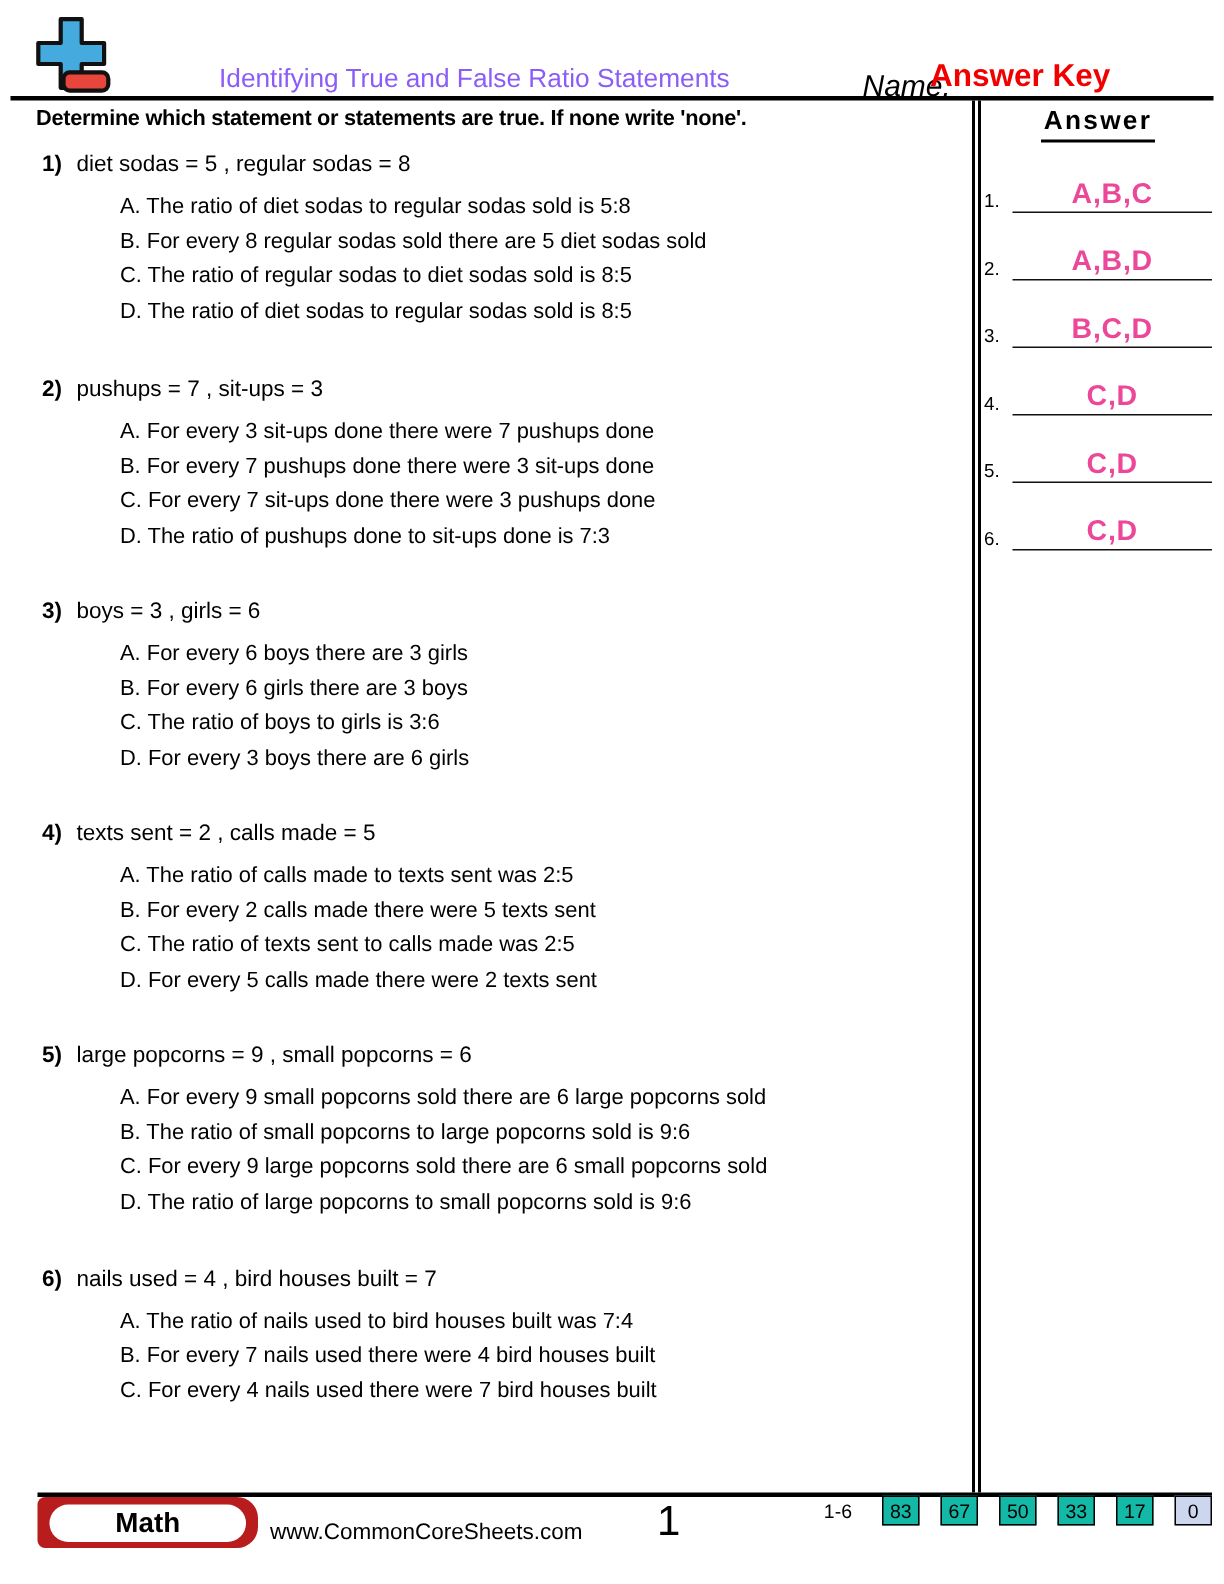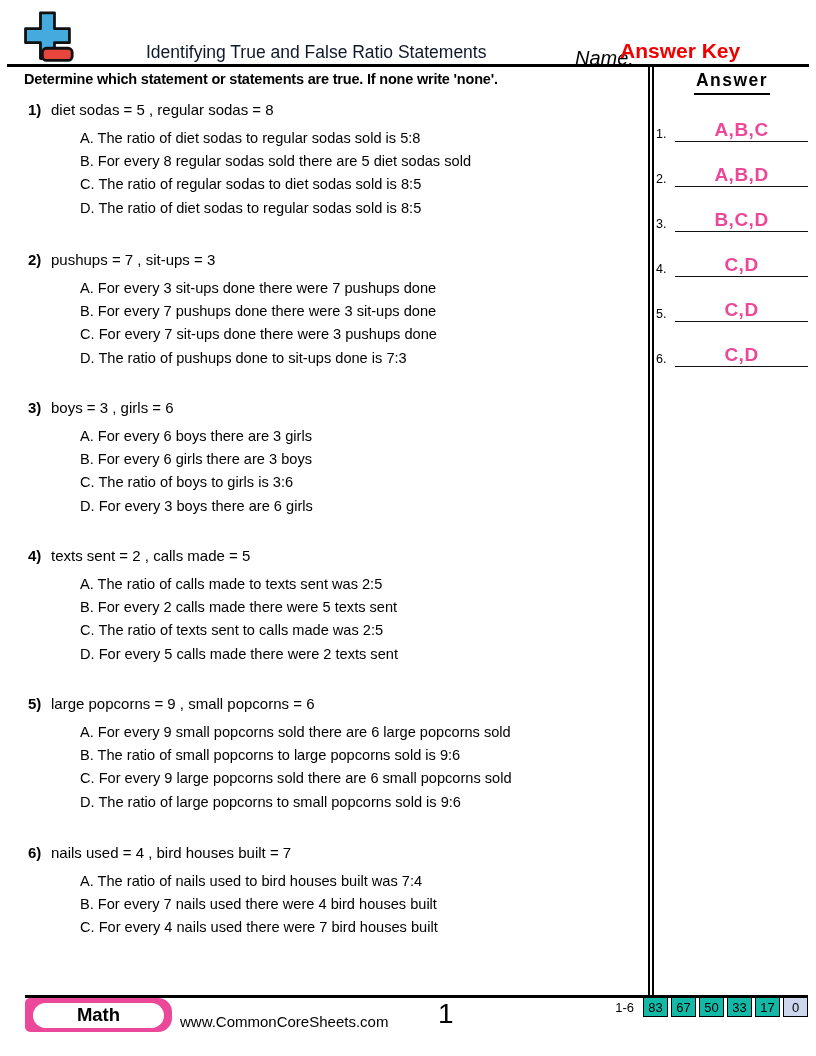--- a/index.html
+++ b/index.html
@@ -4,21 +4,21 @@
 <style>
   html, body { margin:0; padding:0; background:#fff; }
   body {
     width:816px; height:1056px; position:relative; overflow:hidden;
     font-family:"Liberation Sans", sans-serif; color:#000;
   }
   .page { position:absolute; inset:0; }
 
   
   .logo { position:absolute; left:18px; top:10px; width:58px; height:56px; }
-  .title { position:absolute; left:146px; top:44px; font-size:17.5px; line-height:1; color:#0f172a; }
+  .title { position:absolute; left:146px; top:44px; font-size:17.5px; line-height:1; color:#8b5cf6; }
   .name-label { position:absolute; left:575px; top:48px; font-size:20px; line-height:1;font-style:italic; }
   .name-value { position:absolute; left:620px; top:40px; font-size:21px; line-height:1; font-weight:bold; color:#f20000; }
   .hrule { position:absolute; left:7px; right:7px; top:64px; height:3px; background:#000; }
   .instruction { position:absolute; left:24px; top:71px; font-size:14.5px; font-weight:bold; letter-spacing:-0.2px; }
 
   
   .vsep { position:absolute; left:648px; top:67px; bottom:61px; width:2px;
           border-left:2px solid #000; border-right:2px solid #000; }
   .answers { position:absolute; left:656px; top:70px; width:152px; }
   .answers-title { display:block; width:fit-content; margin:0 auto 19px auto;
@@ -32,28 +32,28 @@
   
   .questions { position:absolute; left:28px; top:100px; width:612px; }
   .question { position:absolute; left:0; width:100%; }
   .q-head { display:flex; font-size:15px; line-height:19px; }
   .q-num { flex:none; width:23px; font-weight:bold; }
   .q-options { margin-left:20px; margin-top:8px; }
   .q-option { font-size:14.6px; line-height:23.2px;margin-left:32px; }
 
   
   .frule { position:absolute; left:25px; right:8px; top:995px; height:2.5px; background:#000; }
-  .badge { position:absolute; left:25px; top:998px; width:147px; height:34px; background:#ec4899;
+  .badge { position:absolute; left:25px; top:998px; width:147px; height:34px; background:#b91c1c;
            border-radius:5px 14px 14px 5px; display:flex; align-items:center; justify-content:center; }
   .badge-inner { background:#fff; width:131px; height:25px; border-radius:14px;
                  display:flex; align-items:center; justify-content:center;
                  font-weight:bold; font-size:18.5px; color:#000; }
   .site { position:absolute; left:180px; top:1013px; font-size:15px; }
   .pageno { position:absolute; left:438px; top:998px; font-size:28px; font-weight:400; }
-  .score { position:absolute; right:8px; top:997px; display:flex; align-items:center; gap:3px; }
+  .score { position:absolute; right:8px; top:997px; display:flex; align-items:center; gap:14px; }
   .score-range { font-size:13px; margin-right:6px; }
   .score-cell { width:23px; height:18px; border:1.5px solid #000; background:#14b8a6;
                 display:flex; align-items:center; justify-content:center; font-size:13px; }
   .score-cell.highlight { background:#ccd6ee; }
 </style>
 </head>
 <body>
 
 <div class="page">
 

